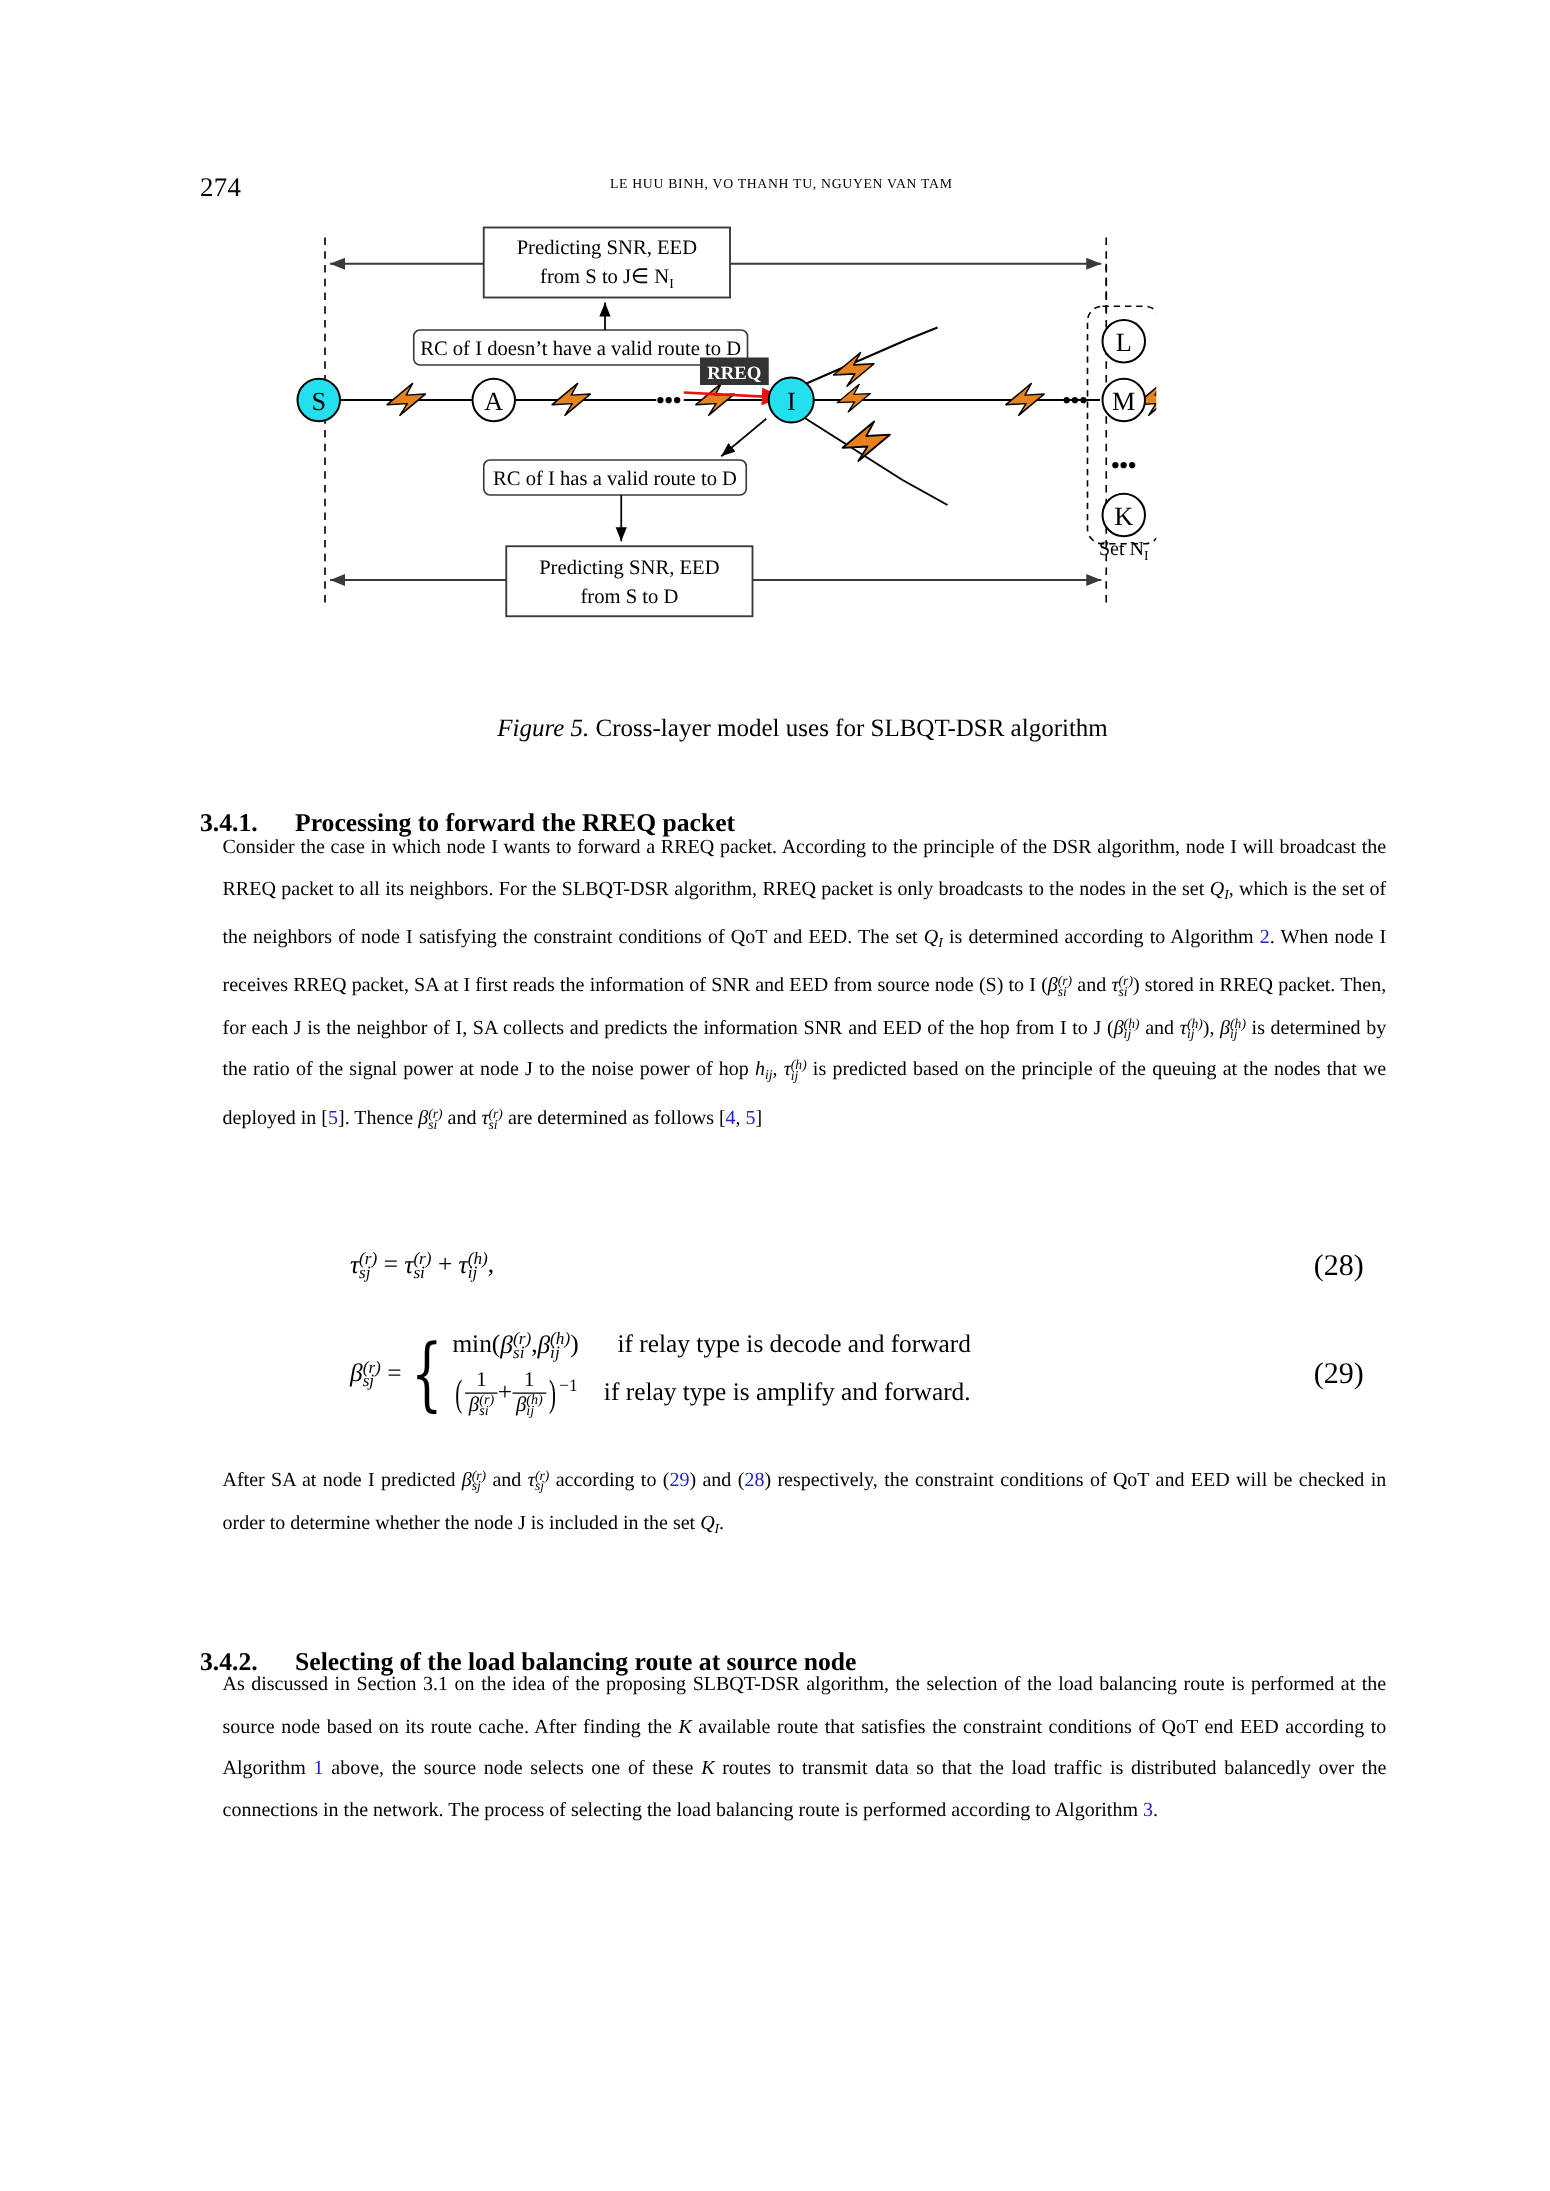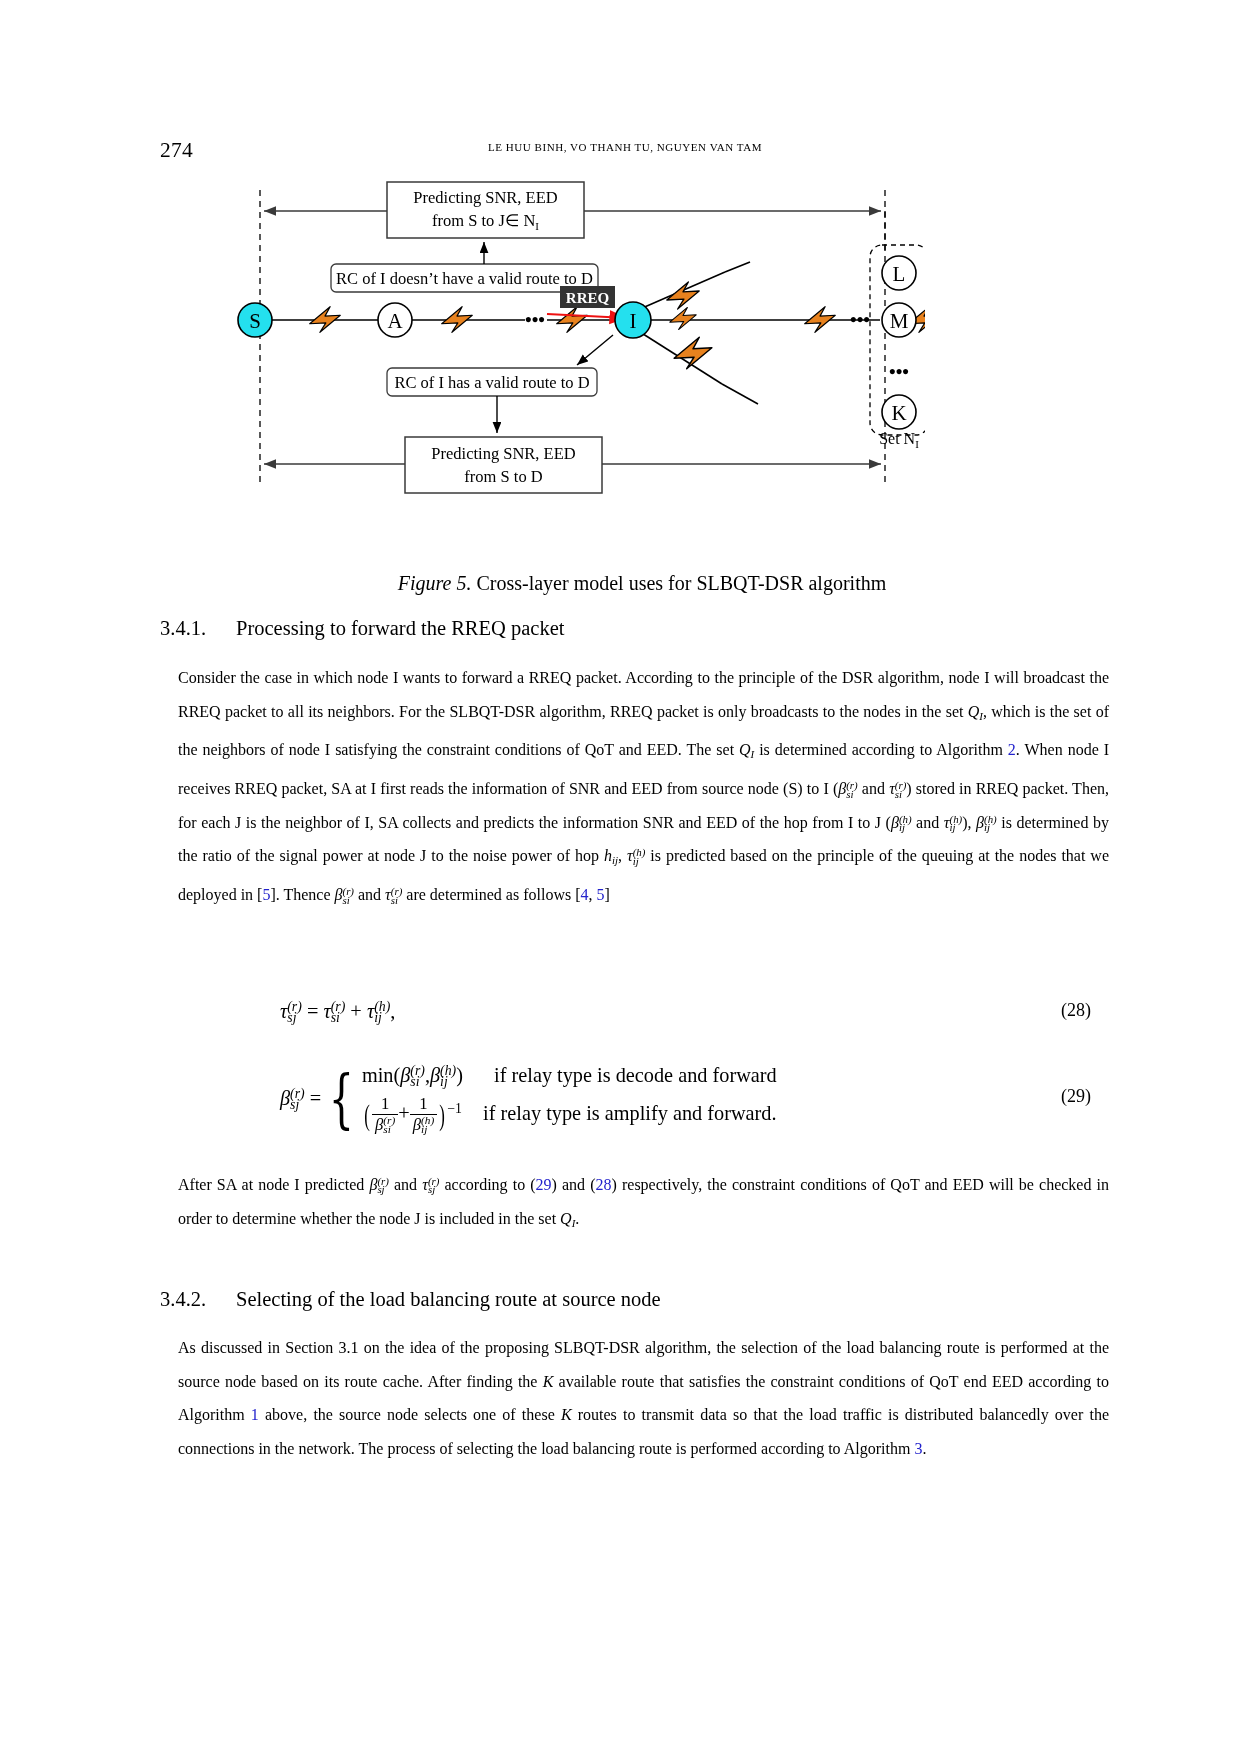--- a/index.html
+++ b/index.html
@@ -65,22 +65,23 @@
     text-align: center;
     font-size: 20px;
   }
   .fig-caption .fignum { font-style: italic; margin-left: 34px; }
 
   
   .sec-head {
     position: absolute;
     left: 160px;
     width: 930px;
-    font-weight: normal;
+    font-weight: bold;
     font-size: 20.5px;
+    margin-top: 31px;
   }
   .sec-head .num { display: inline-block; min-width: 76px; }
 
   .para {
     position: absolute;
     left: 160px;
     width: 931px;
     font-size: 16px;
     line-height: 33.5px;
     text-align: justify;
@@ -109,21 +110,21 @@
   
   .eq {
     position: absolute;
     left: 160px;
     width: 931px;
     font-size: 20.3px;
   }
   .eqnum {
     position: absolute;
     right: 0;
-    font-size: 18px;
+    font-size: 24px;
   }
   .eqbody { position: absolute; }
 
   .frac {
     display: inline-block;
     vertical-align: middle;
     text-align: center;
     font-size: .82em;
     line-height: 1.12;
   }

